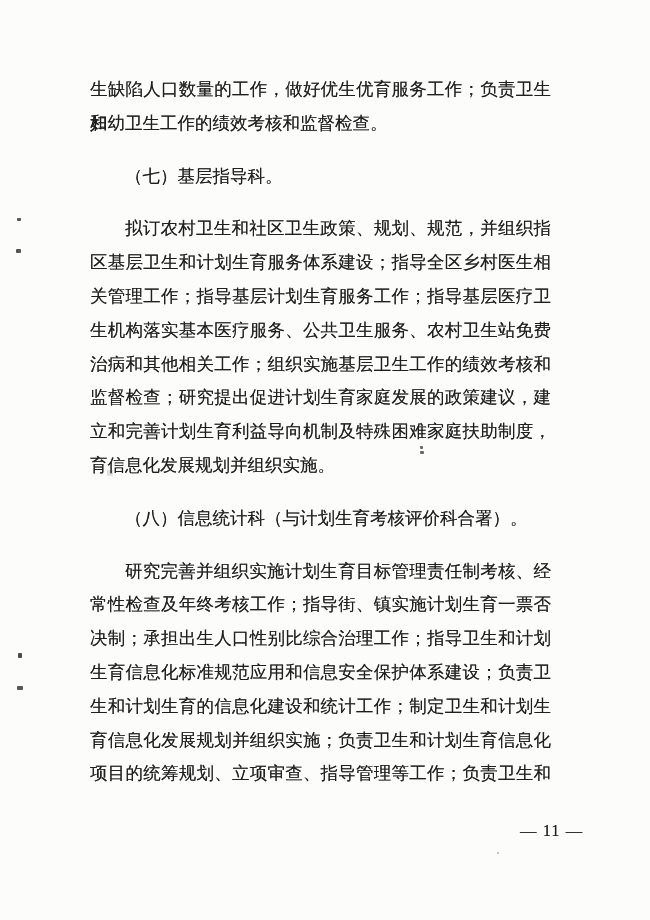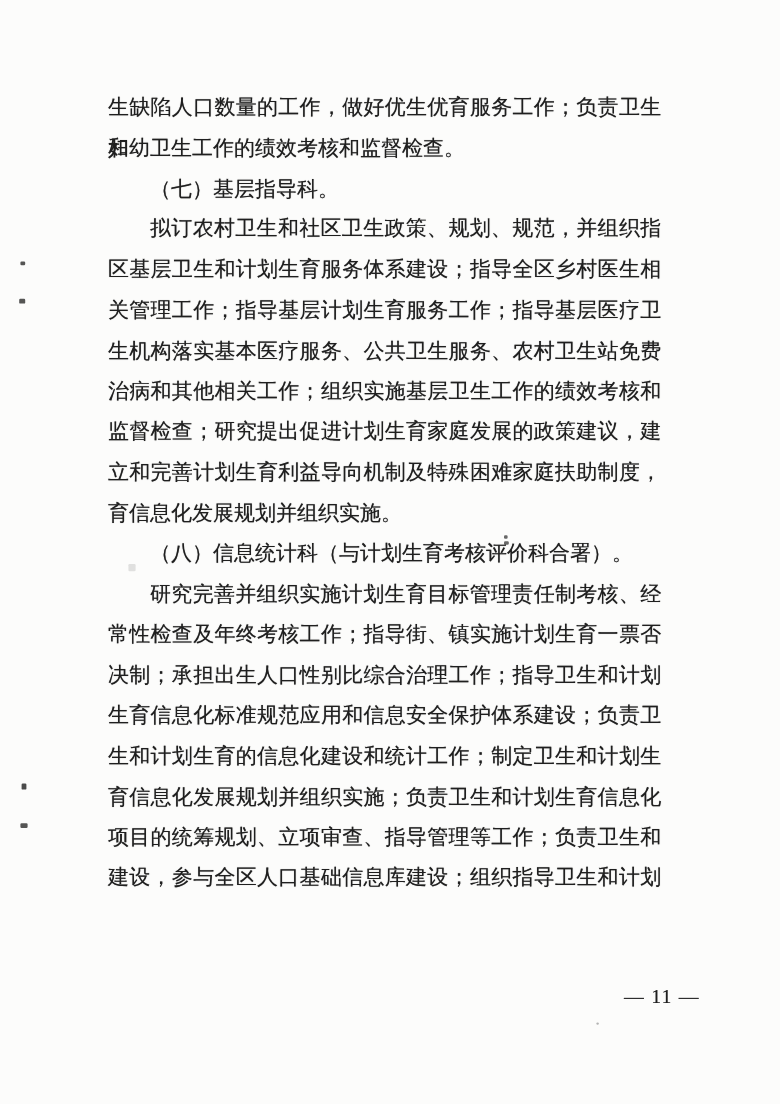--- a/index.html
+++ b/index.html
@@ -33,20 +33,21 @@
     white-space: normal;
     overflow: visible;
   }
   .line.justify {
     text-align: justify;
     text-align-last: justify;
     text-justify: inter-character;
   }
   .line.indent {
     text-indent: 35px;
+    margin-top: 19px;
   }
   .page-number {
     position: absolute;
     left: 486px;
     top: 820px;
     width: 75px;
     font-family: "Liberation Serif", "DejaVu Serif", serif;
     font-size: 16.5px;
     line-height: 22px;
     letter-spacing: 1px;
@@ -78,21 +79,20 @@
       <div class="line justify">立和完善计划生育利益导向机制及特殊困难家庭扶助制度，</div>
       <div class="line">育信息化发展规划并组织实施。</div>
       <div class="line indent">（八）信息统计科（与计划生育考核评价科合署）。</div>
       <div class="line indent justify">研究完善并组织实施计划生育目标管理责任制考核、经</div>
       <div class="line justify">常性检查及年终考核工作；指导街、镇实施计划生育一票否</div>
       <div class="line justify">决制；承担出生人口性别比综合治理工作；指导卫生和计划</div>
       <div class="line justify">生育信息化标准规范应用和信息安全保护体系建设；负责卫</div>
       <div class="line justify">生和计划生育的信息化建设和统计工作；制定卫生和计划生</div>
       <div class="line justify">育信息化发展规划并组织实施；负责卫生和计划生育信息化</div>
       <div class="line justify">项目的统筹规划、立项审查、指导管理等工作；负责卫生和</div>
-      <div class="line justify">建设，参与全区人口基础信息库建设；组织指导卫生和计划</div>
     </div>
   <div class="page-number">— 11 —</div>
   <div id="artifacts">
       <div class="artifact" style="left: 17px; top: 218px; width: 4px; height: 3px; opacity: 0.8;"></div>
       <div class="artifact" style="left: 16px; top: 249px; width: 5px; height: 4px; opacity: 0.8;"></div>
       <div class="artifact" style="left: 18px; top: 653px; width: 4px; height: 5px; opacity: 0.85;"></div>
       <div class="artifact" style="left: 17px; top: 686px; width: 6px; height: 4px; opacity: 0.8;"></div>
       <div class="artifact" style="left: 420px; top: 446px; width: 3px; height: 3px; opacity: 0.7;"></div>
       <div class="artifact" style="left: 420px; top: 451px; width: 4px; height: 3px; opacity: 0.7;"></div>
       <div class="artifact" style="left: 497px; top: 852px; width: 2px; height: 2px; opacity: 0.35;"></div>

